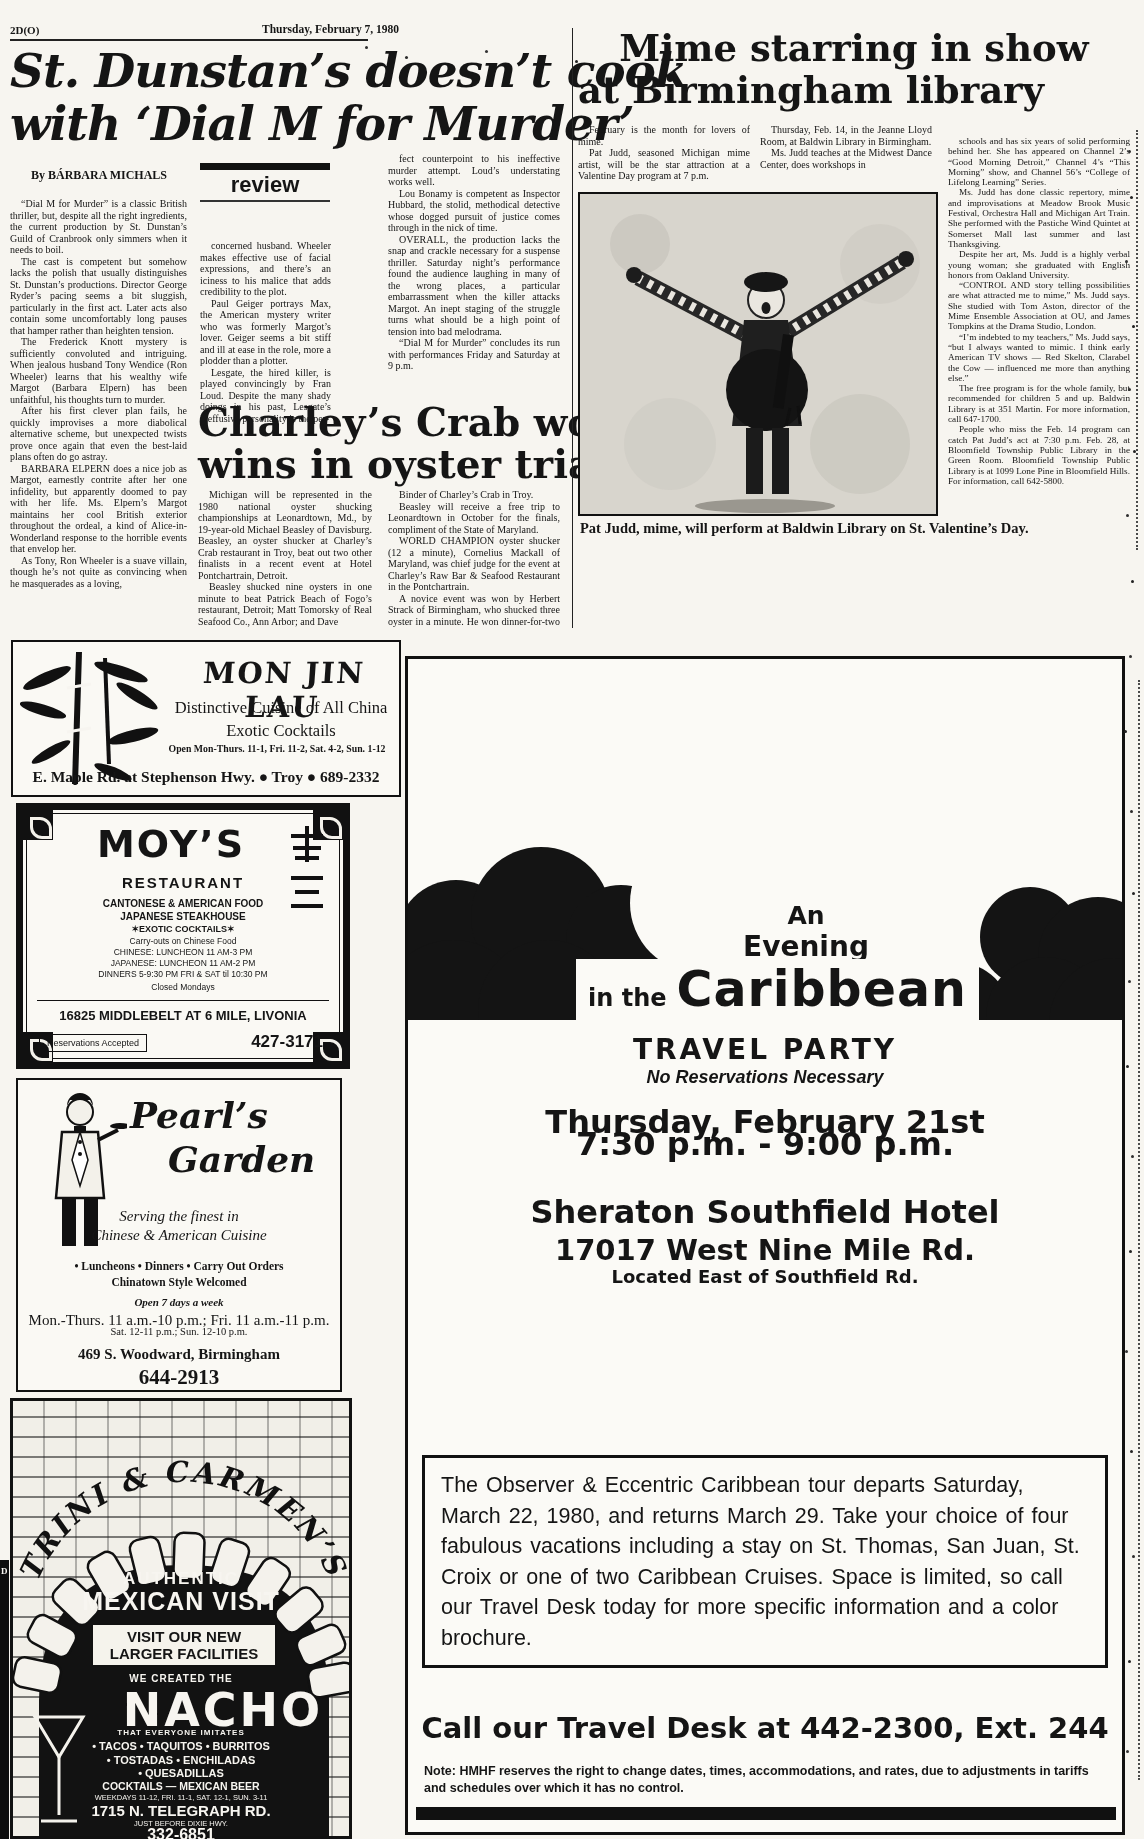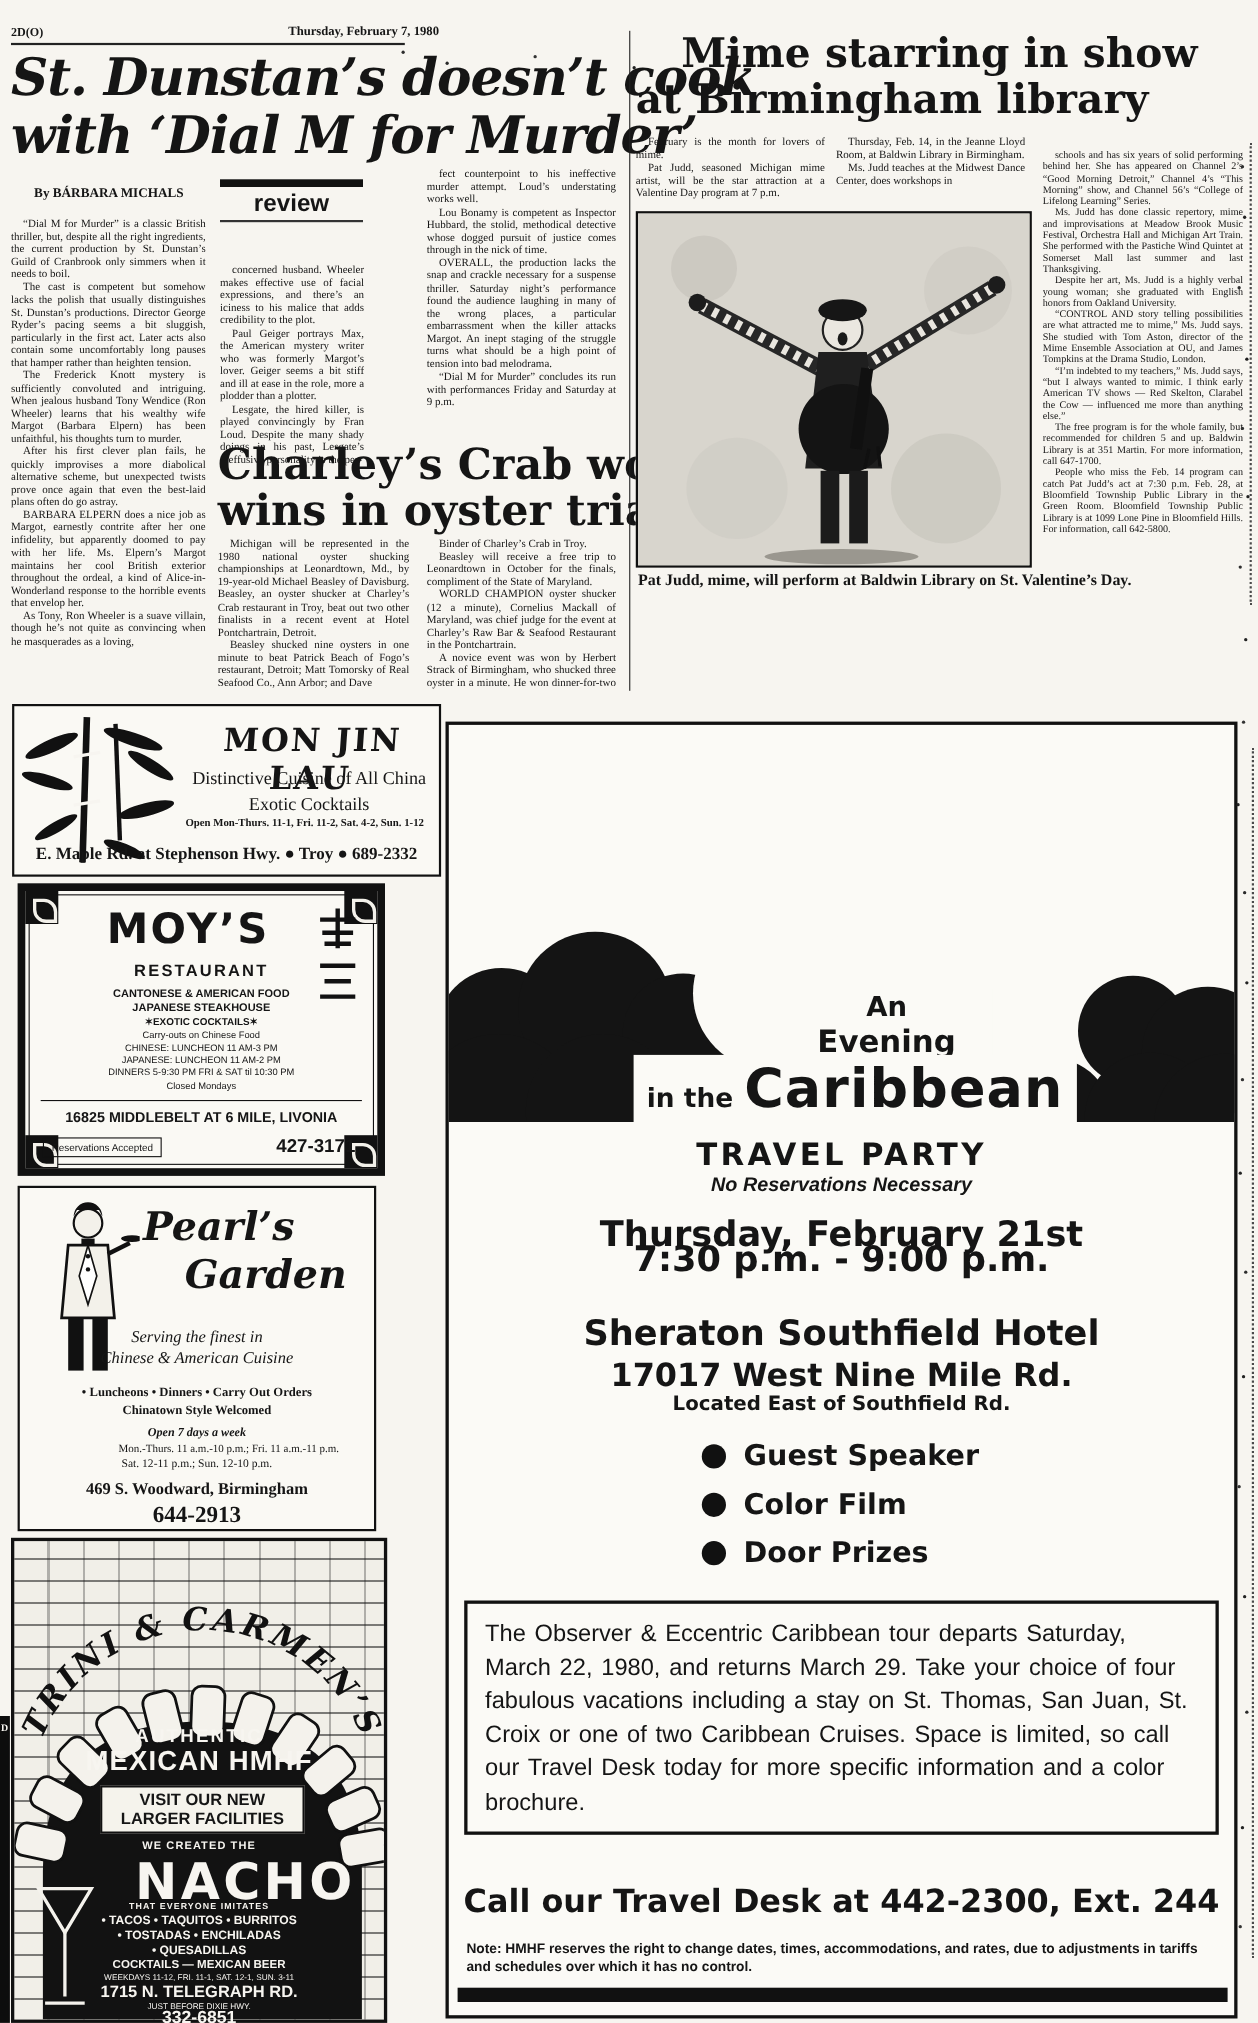--- a/index.html
+++ b/index.html
@@ -242,21 +242,21 @@
     <rect x="30" y="108" width="14" height="48" fill="#111"></rect>
     <rect x="52" y="108" width="14" height="48" fill="#111"></rect>
   </svg>
   <div class="abs hl-serif" style="left:112px;top:14px;font-style:italic;font-size:36px;">Pearl’s</div>
   <div class="abs hl-serif" style="left:150px;top:58px;font-style:italic;font-size:36px;">Garden</div>
   <div class="abs ctr" style="top:128px;font-style:italic;font-size:15px;">Serving the finest in</div>
   <div class="abs ctr" style="top:147px;font-style:italic;font-size:15px;">Chinese &amp; American Cuisine</div>
   <div class="abs ctr" style="top:180px;font-weight:bold;font-size:11.5px;">• Luncheons • Dinners • Carry Out Orders</div>
   <div class="abs ctr" style="top:196px;font-weight:bold;font-size:11.5px;">Chinatown Style Welcomed</div>
   <div class="abs ctr" style="top:216px;font-style:italic;font-weight:bold;font-size:11px;">Open 7 days a week</div>
-  <div class="abs ctr" style="top:232px;font-size:10px;padding-left:29px;">Mon.-Thurs. 11 a.m.-10 p.m.; Fri. 11 a.m.-11 p.m.</div>
+  <div class="abs ctr" style="top:232px;font-size:15px;">Mon.-Thurs. 11 a.m.-10 p.m.; Fri. 11 a.m.-11 p.m.</div>
   <div class="abs ctr" style="top:246px;font-size:10.5px;">Sat. 12-11 p.m.; Sun. 12-10 p.m.</div>
   <div class="abs ctr" style="top:266px;font-weight:bold;font-size:15px;">469 S. Woodward, Birmingham</div>
   <div class="abs ctr" style="top:285px;font-weight:bold;font-size:21px;">644-2913</div>
 </div>
 
 <div class="abs trini" style="left:10px;top:1398px;width:342px;height:441px;">
   <svg class="abs" style="left:0;top:0;" width="336" height="435" viewBox="0 0 336 435">
     <defs>
       <path id="trinArc" d="M14 238 A157 157 0 0 1 328 238" fill="none"></path>
     </defs>
@@ -303,21 +303,21 @@
       <textPath href="#trinArc" startOffset="50%" text-anchor="middle">TRINI &amp; CARMEN’S</textPath>
     </text>
 
     <g stroke="#f4f2ec" stroke-width="3" fill="none">
       <path d="M22 316 L70 316 L46 356 Z"></path>
       <line x1="46" y1="356" x2="46" y2="414"></line>
       <line x1="28" y1="420" x2="64" y2="420"></line>
     </g>
   </svg>
   <div class="abs ctr sans white" style="top:168px;font-weight:bold;font-size:17px;letter-spacing:2px;">AUTHENTIC</div>
-  <div class="abs ctr sans white" style="top:186px;font-weight:bold;font-size:25px;letter-spacing:1px;">MEXICAN HMHF</div>
+  <div class="abs ctr sans white" style="top:186px;font-weight:bold;font-size:25px;letter-spacing:1px;">MEXICAN VISIT</div>
   <div class="abs banner" style="left:78px;top:222px;width:182px;padding:3px 0;">
     <div style="font-size:15px;">VISIT OUR NEW</div>
     <div style="font-size:15px;">LARGER FACILITIES</div>
   </div>
   <div class="abs ctr sans white" style="top:272px;font-weight:bold;font-size:10px;letter-spacing:1px;">WE CREATED THE</div>
   <div class="abs ctr heavy white" style="top:282px;font-size:46px;letter-spacing:3px;margin-left:42px;">NACHO</div>
   <div class="abs ctr sans white" style="top:327px;font-weight:bold;font-size:8px;letter-spacing:1px;">THAT EVERYONE IMITATES</div>
   <div class="abs ctr sans white" style="top:339px;font-weight:bold;font-size:11px;">• TACOS • TAQUITOS • BURRITOS</div>
   <div class="abs ctr sans white" style="top:353px;font-weight:bold;font-size:11px;">• TOSTADAS • ENCHILADAS</div>
   <div class="abs ctr sans white" style="top:366px;font-weight:bold;font-size:11px;">• QUESADILLAS</div>
@@ -363,31 +363,20 @@
     <span class="heavy" style="font-size:49px;letter-spacing:1px;">Caribbean</span>
   </div>
   <div class="abs ctr heavy" style="top:374px;font-size:28px;letter-spacing:3px;text-align:center;">TRAVEL PARTY</div>
   <div class="abs ctr sans" style="top:408px;font-weight:bold;font-style:italic;font-size:18px;text-align:center;">No Reservations Necessary</div>
   <div class="abs ctr heavy" style="top:444px;font-size:32px;text-align:center;">Thursday, February 21st</div>
   <div class="abs ctr heavy" style="top:466px;font-size:32px;text-align:center;">7:30 p.m. - 9:00 p.m.</div>
   <div class="abs ctr heavy" style="top:534px;font-size:32px;text-align:center;">Sheraton Southfield Hotel</div>
   <div class="abs ctr heavy" style="top:574px;font-size:29px;text-align:center;">17017 West Nine Mile Rd.</div>
   <div class="abs ctr heavy" style="top:607px;font-size:18px;text-align:center;">Located East of Southfield Rd.</div>
 
-  <div class="abs" style="left:230px;top:650px;">
-    <div style="margin-bottom:14px;">
-      <span class="bullet-dot"></span><span class="bullet-label">Guest Speaker</span>
-    </div>
-    <div style="margin-bottom:14px;">
-      <span class="bullet-dot"></span><span class="bullet-label">Color Film</span>
-    </div>
-    <div>
-      <span class="bullet-dot"></span><span class="bullet-label">Door Prizes</span>
-    </div>
-  </div>
 
   <div class="abs sans" style="left:14px;top:796px;width:686px;box-sizing:border-box;border:3px solid #111;padding:12px 16px;font-size:21.5px;line-height:1.42;word-spacing:2px;">The Observer &amp; Eccentric Caribbean tour departs Saturday, March 22, 1980, and returns March 29. Take your choice of four fabulous vacations including a stay on St. Thomas, San Juan, St. Croix or one of two Caribbean Cruises. Space is limited, so call our Travel Desk today for more specific information and a color brochure.</div>
 
   <div class="abs ctr heavy" style="top:1052px;font-size:29px;text-align:center;">Call our Travel Desk at 442-2300, Ext. 244</div>
   <div class="abs sans" style="left:16px;top:1104px;width:686px;font-weight:bold;font-size:12.5px;line-height:1.35;">Note: HMHF reserves the right to change dates, times, accommodations, and rates, due to adjustments in tariffs and schedules over which it has no control.</div>
   <div class="abs" style="left:8px;top:1148px;width:700px;height:13px;background:#111;"></div>
 </div>
 
 <div class="abs" style="left:0;top:1560px;width:9px;height:279px;background:#0d0d0d;">
   <span style="color:#f7f5f0;font-size:9px;font-weight:bold;position:absolute;left:1px;top:6px;">D</span>

